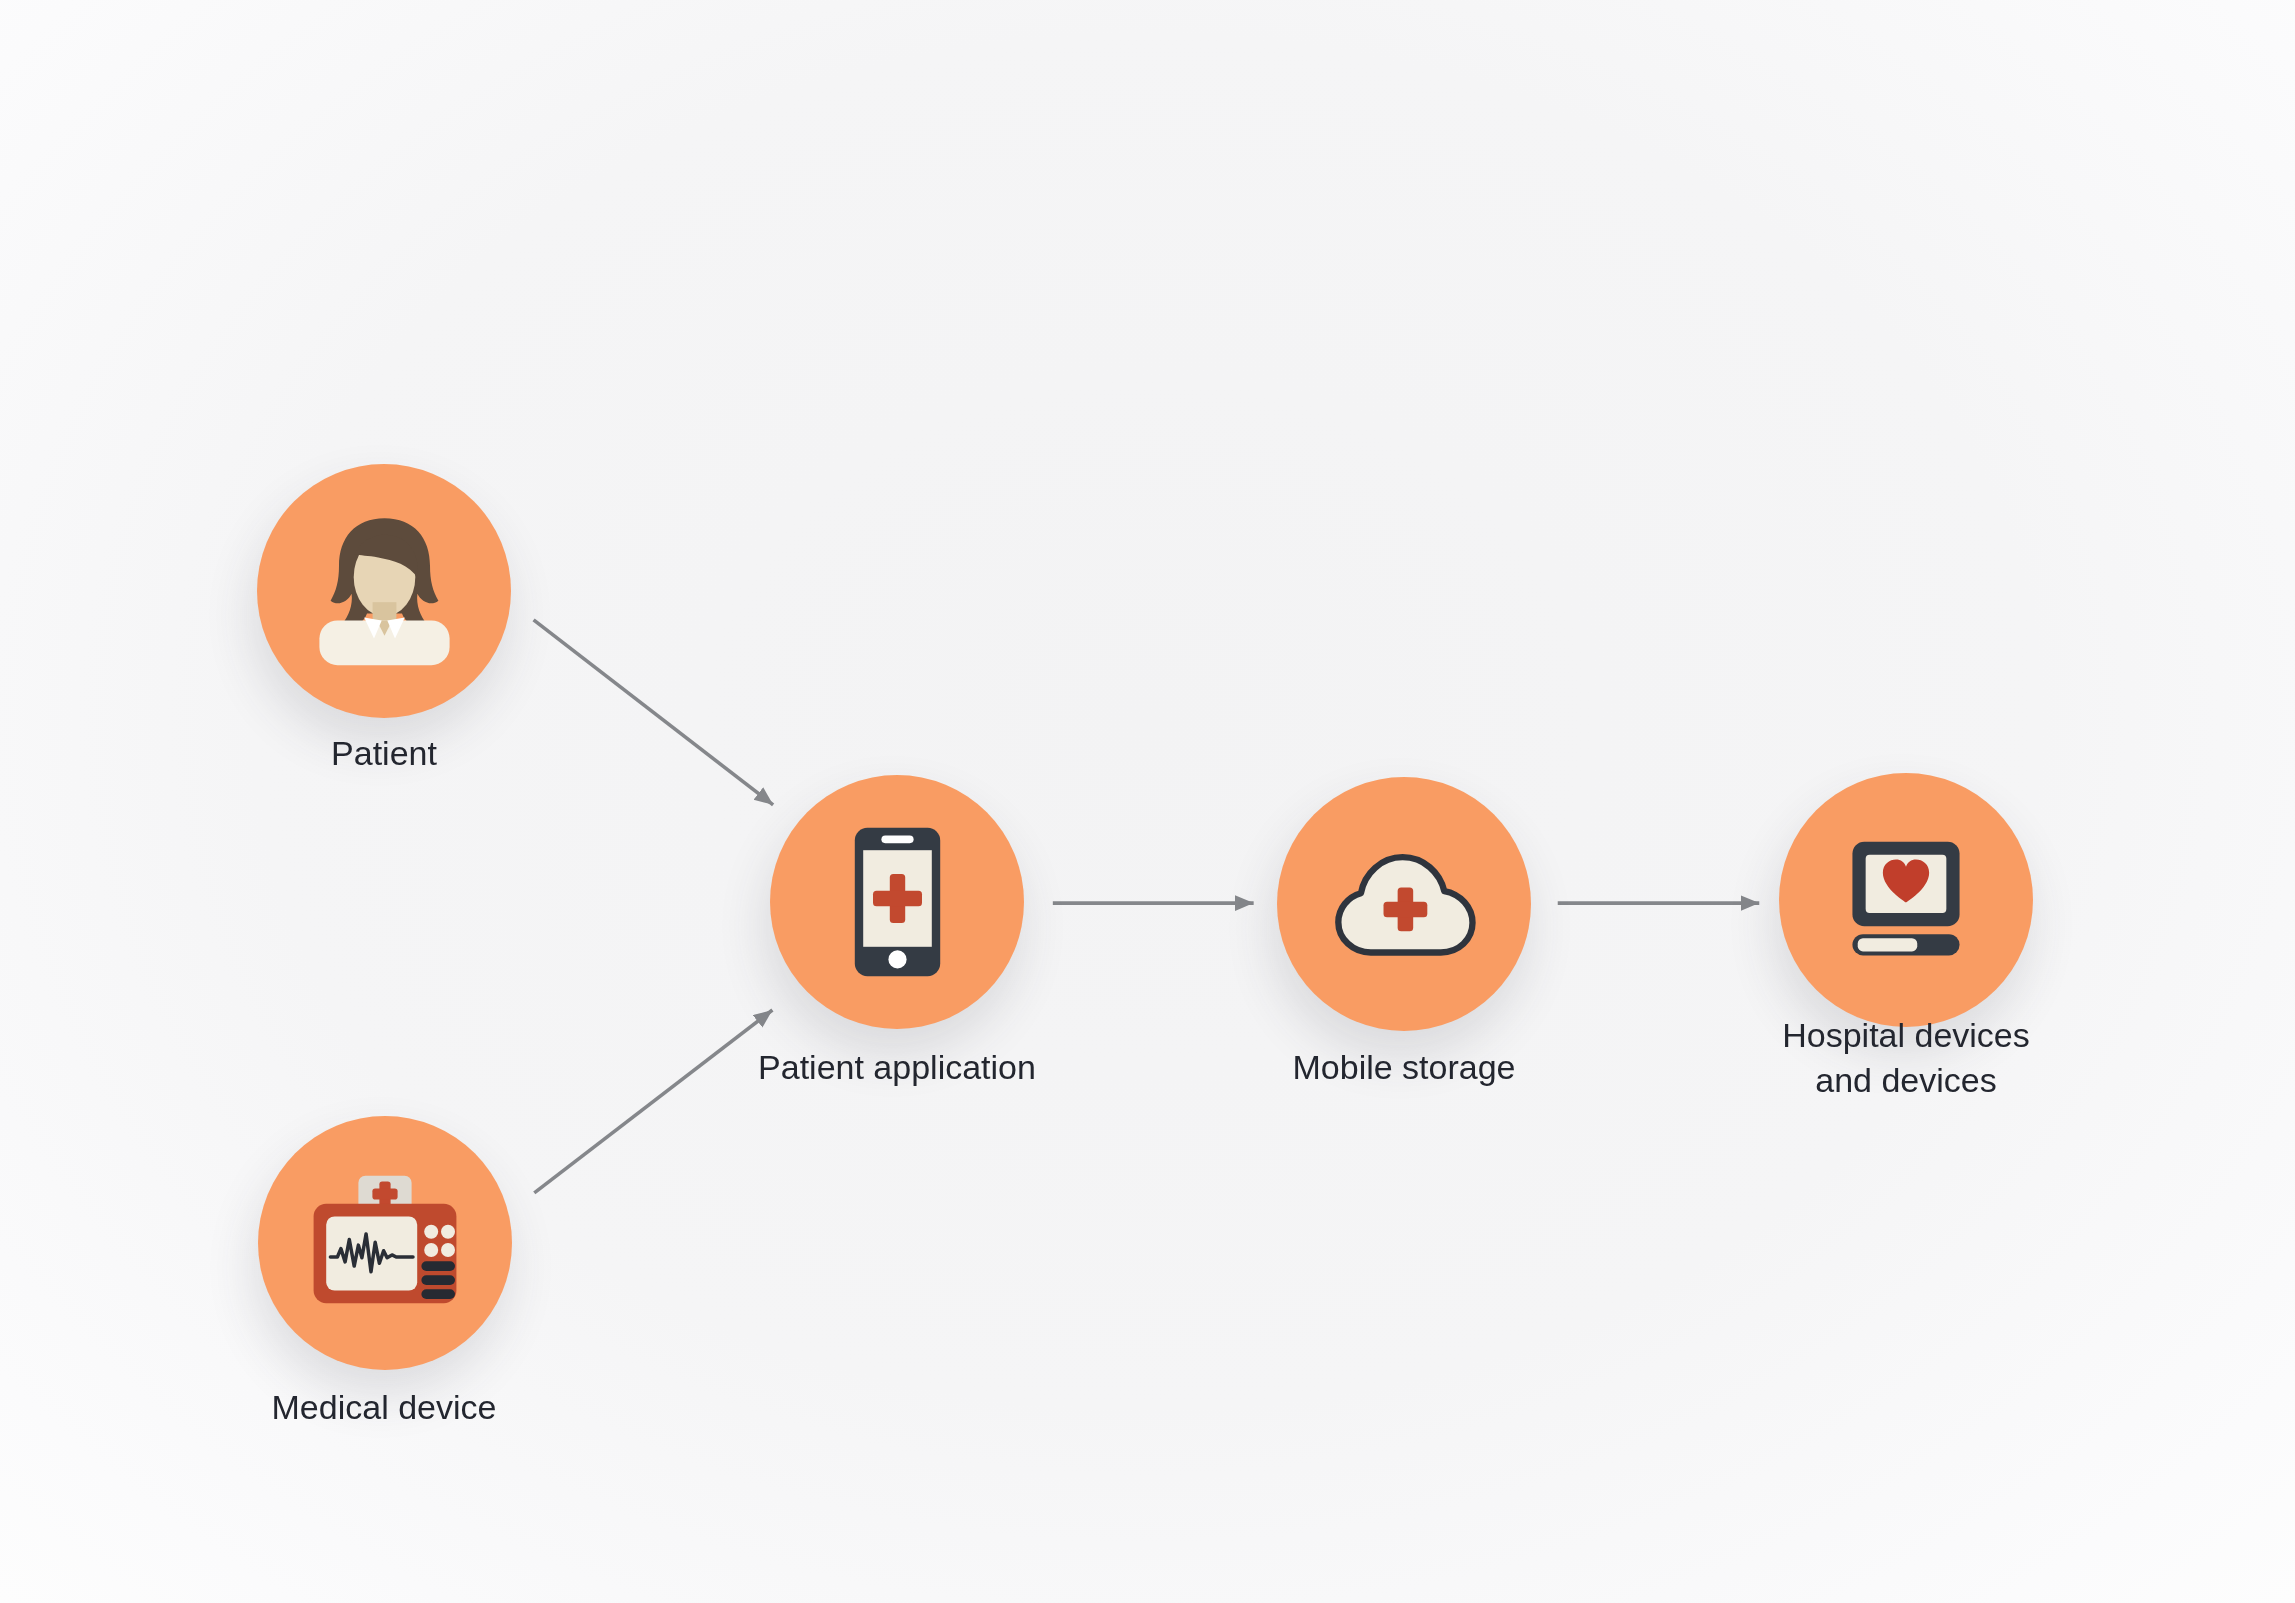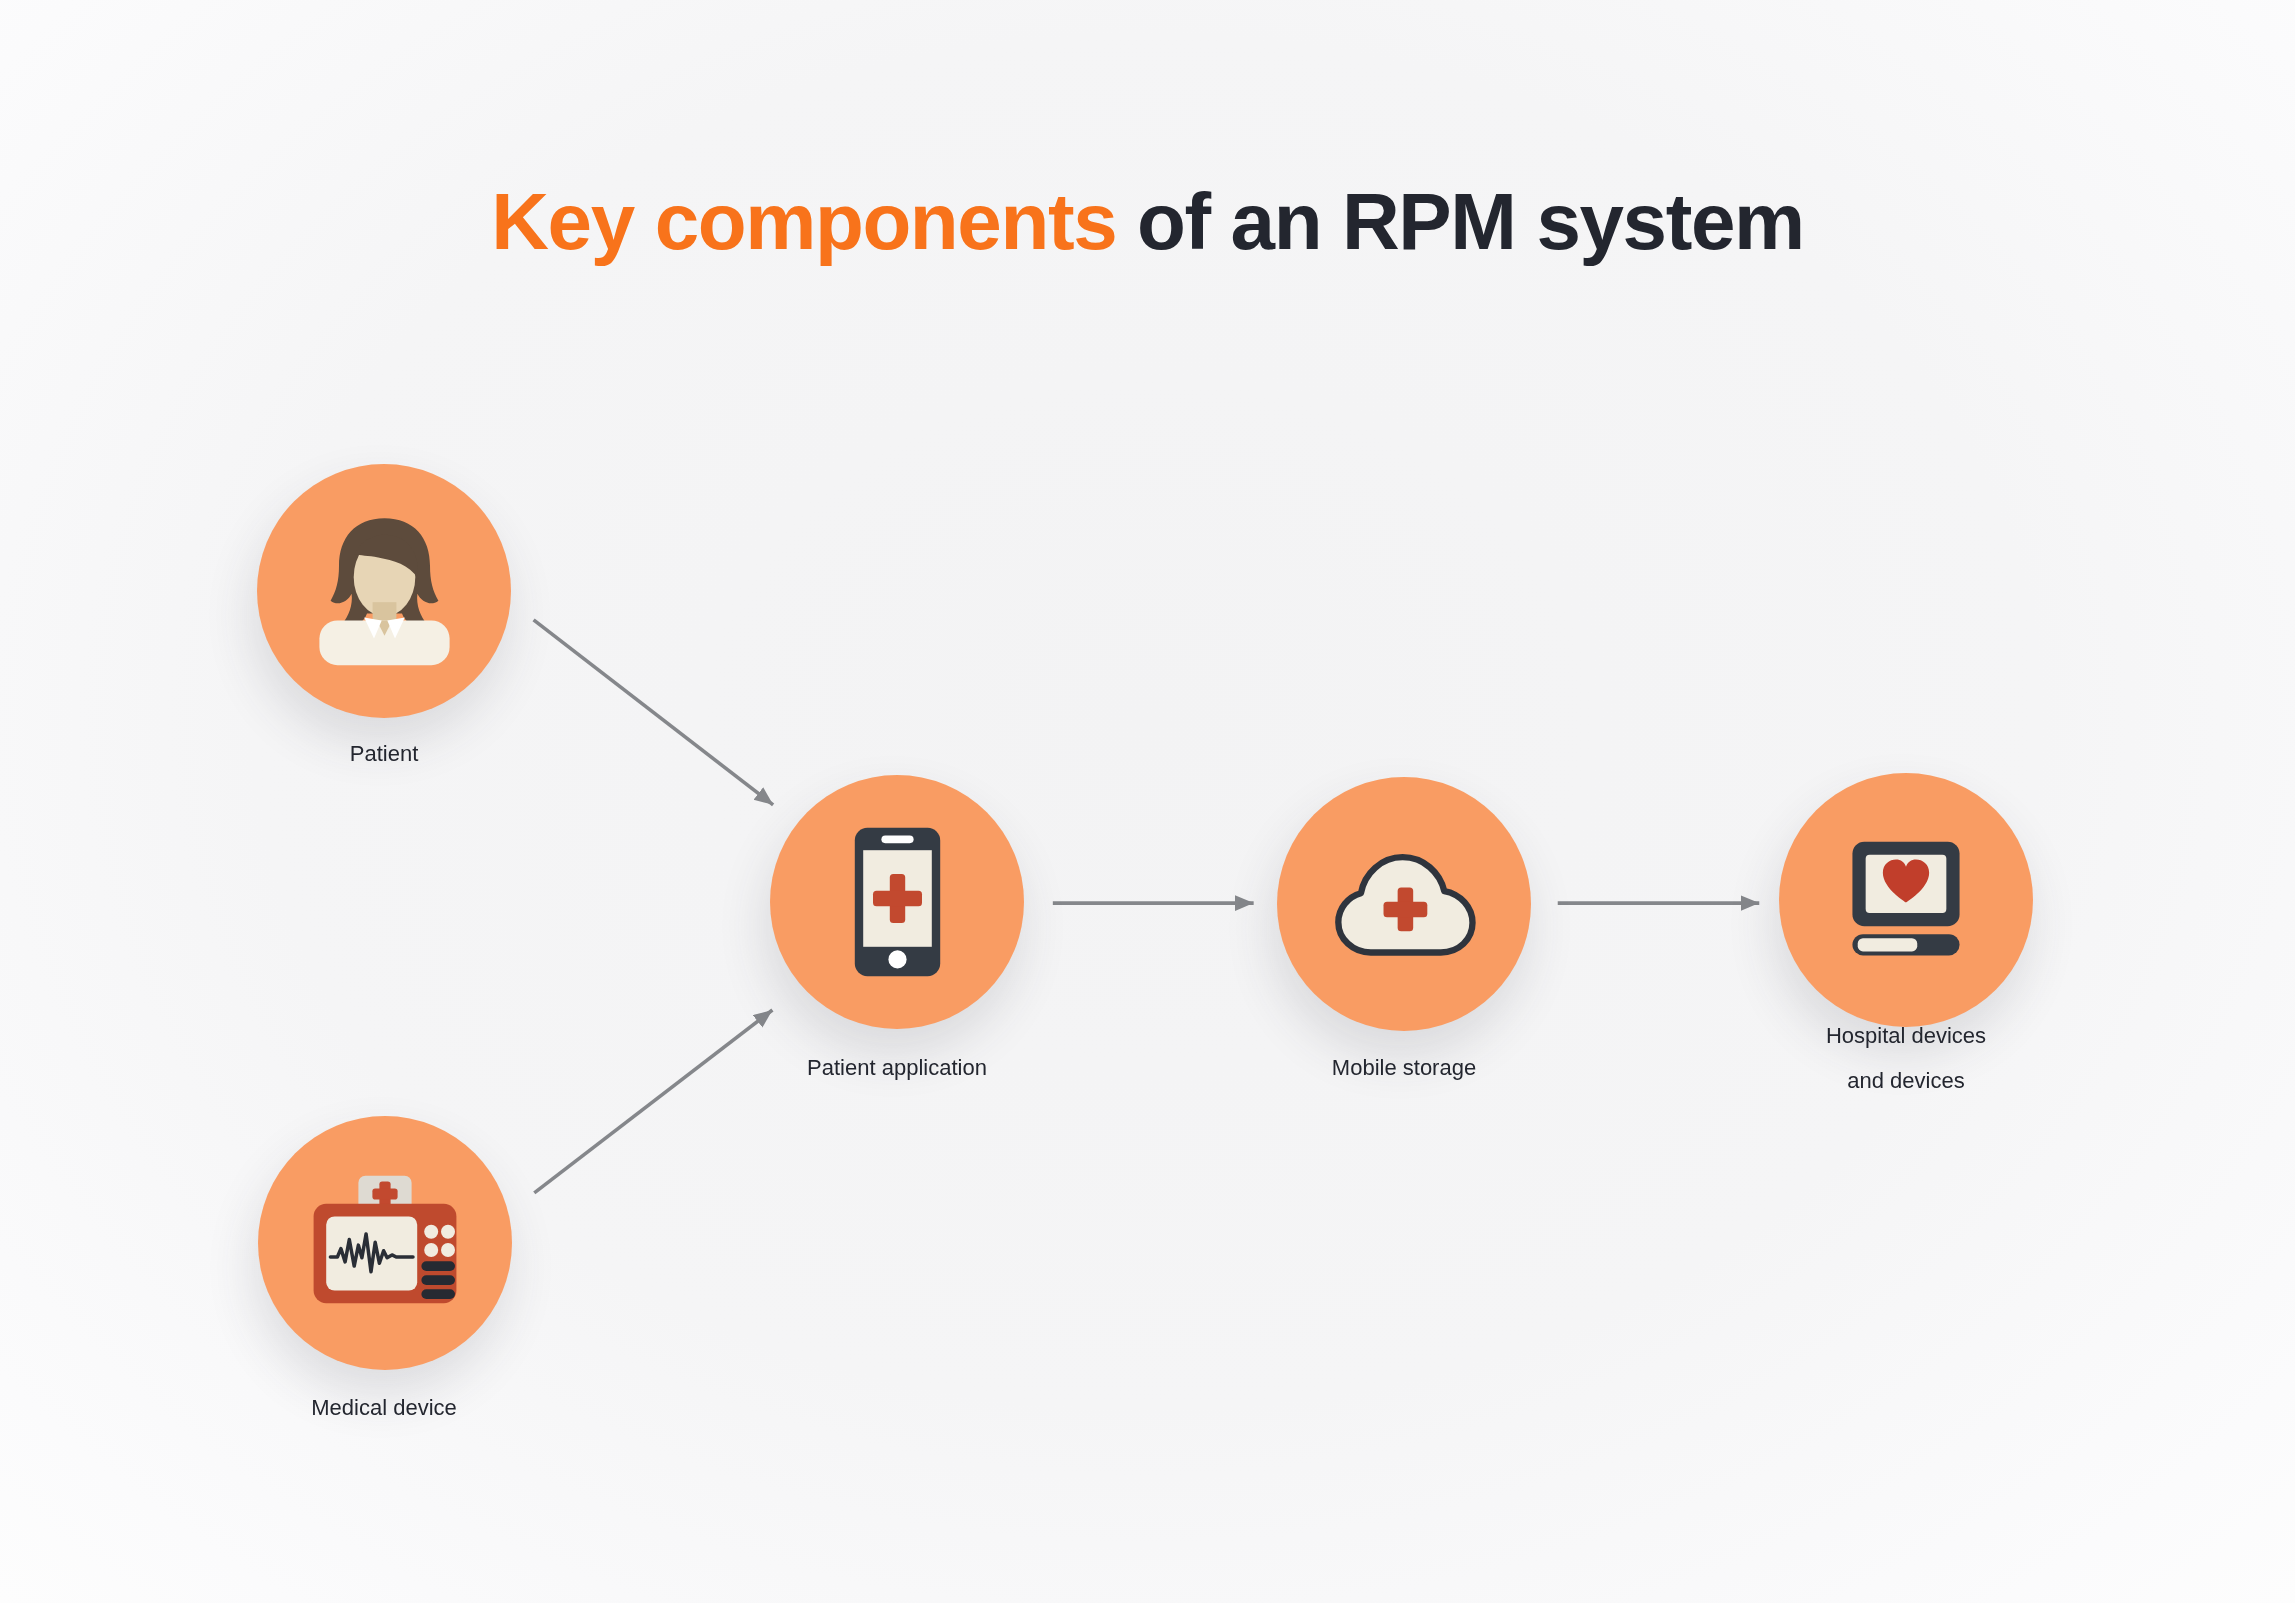--- a/index.html
+++ b/index.html
@@ -45,34 +45,33 @@
     background: var(--color-circle, #f99c63);
     box-shadow: -4.3px 24.4px 50px rgba(60, 60, 70, 0.14);
     display: flex;
     align-items: center;
     justify-content: center;
   }
   .label {
     position: absolute;
     width: 502px;
     text-align: center;
-    font-size: 22px;
+    font-size: 34px;
     line-height: 47px;
     font-weight: 400;
     color: var(--color-dark, #23262f);
   }
   .label.two-line { line-height: 45px; }
   .icon-svg { display: block; }
 </style>
 </head>
 <body>
 
 <div class="canvas">
 
-  <h1 class="title"><span class="hl">Key components</span><span> of an RPM system</span></h1>
 
   <svg class="arrows" viewBox="0 0 3200 2236" xmlns="http://www.w3.org/2000/svg">
     <defs>
       <marker id="ah" markerUnits="userSpaceOnUse" markerWidth="28" markerHeight="24" refX="26" refY="11" orient="auto">
         <path d="M0,0 L26,11 L0,22 Z" fill="#85878b"></path>
       </marker>
     </defs>
     <line x1="744" y1="864" x2="1078" y2="1122" stroke="#85878b" stroke-width="5" marker-end="url(#ah)"></line>
     <line x1="745" y1="1663" x2="1077" y2="1408" stroke="#85878b" stroke-width="5" marker-end="url(#ah)"></line>
     <line x1="1468" y1="1259" x2="1748" y2="1259" stroke="#85878b" stroke-width="5" marker-end="url(#ah)"></line>

